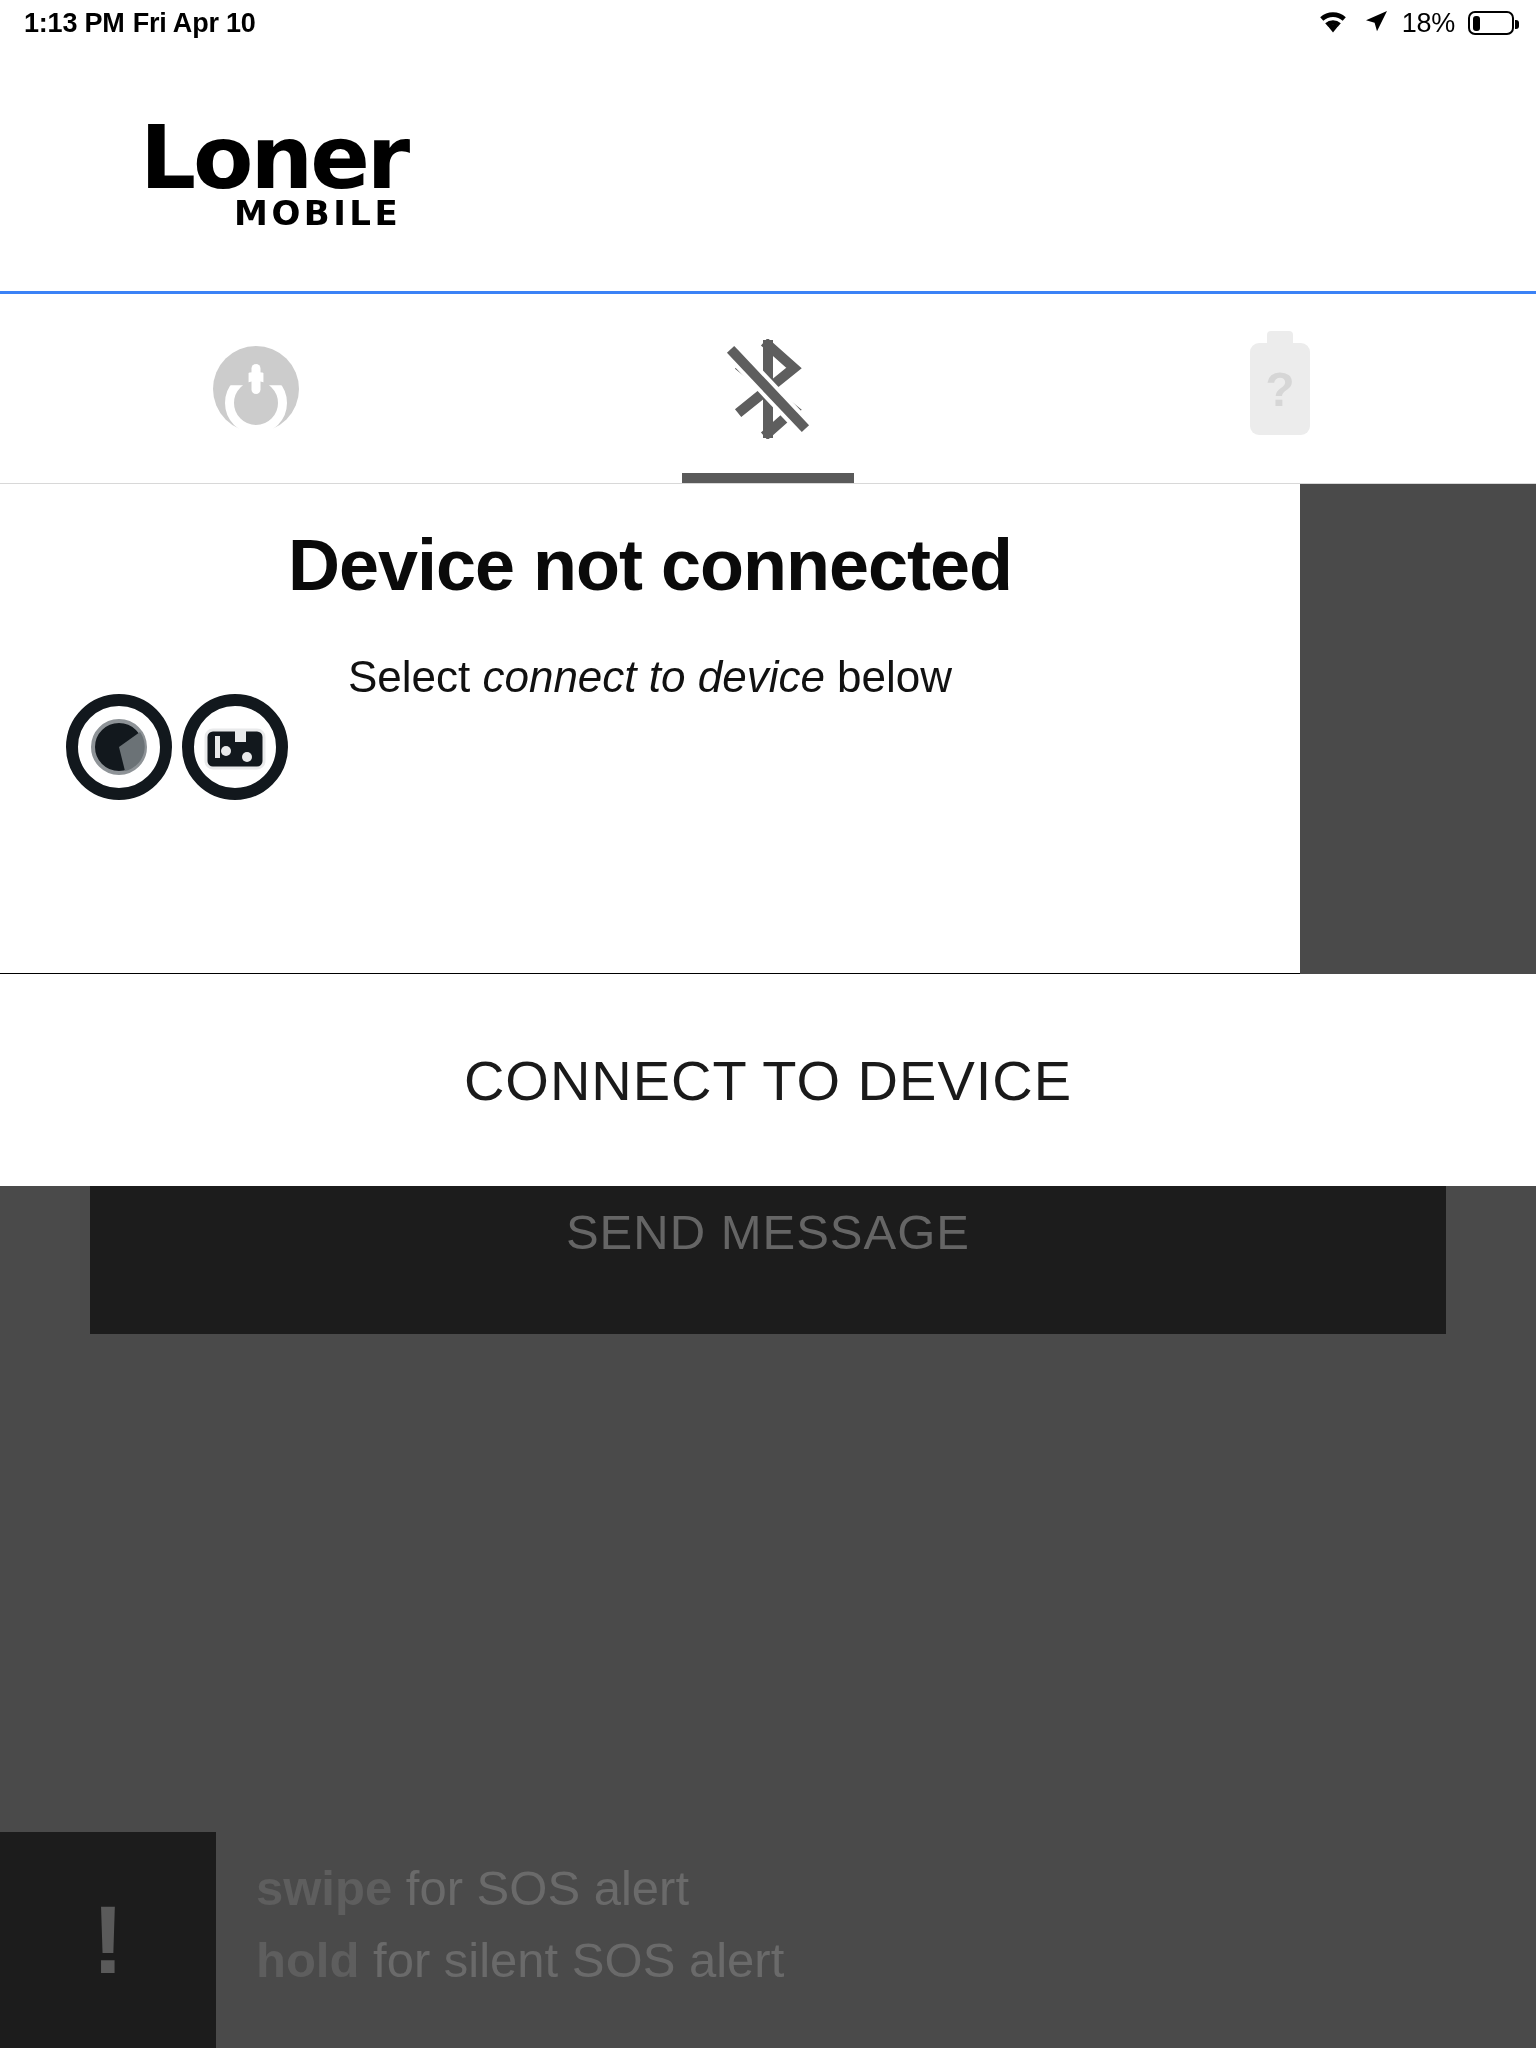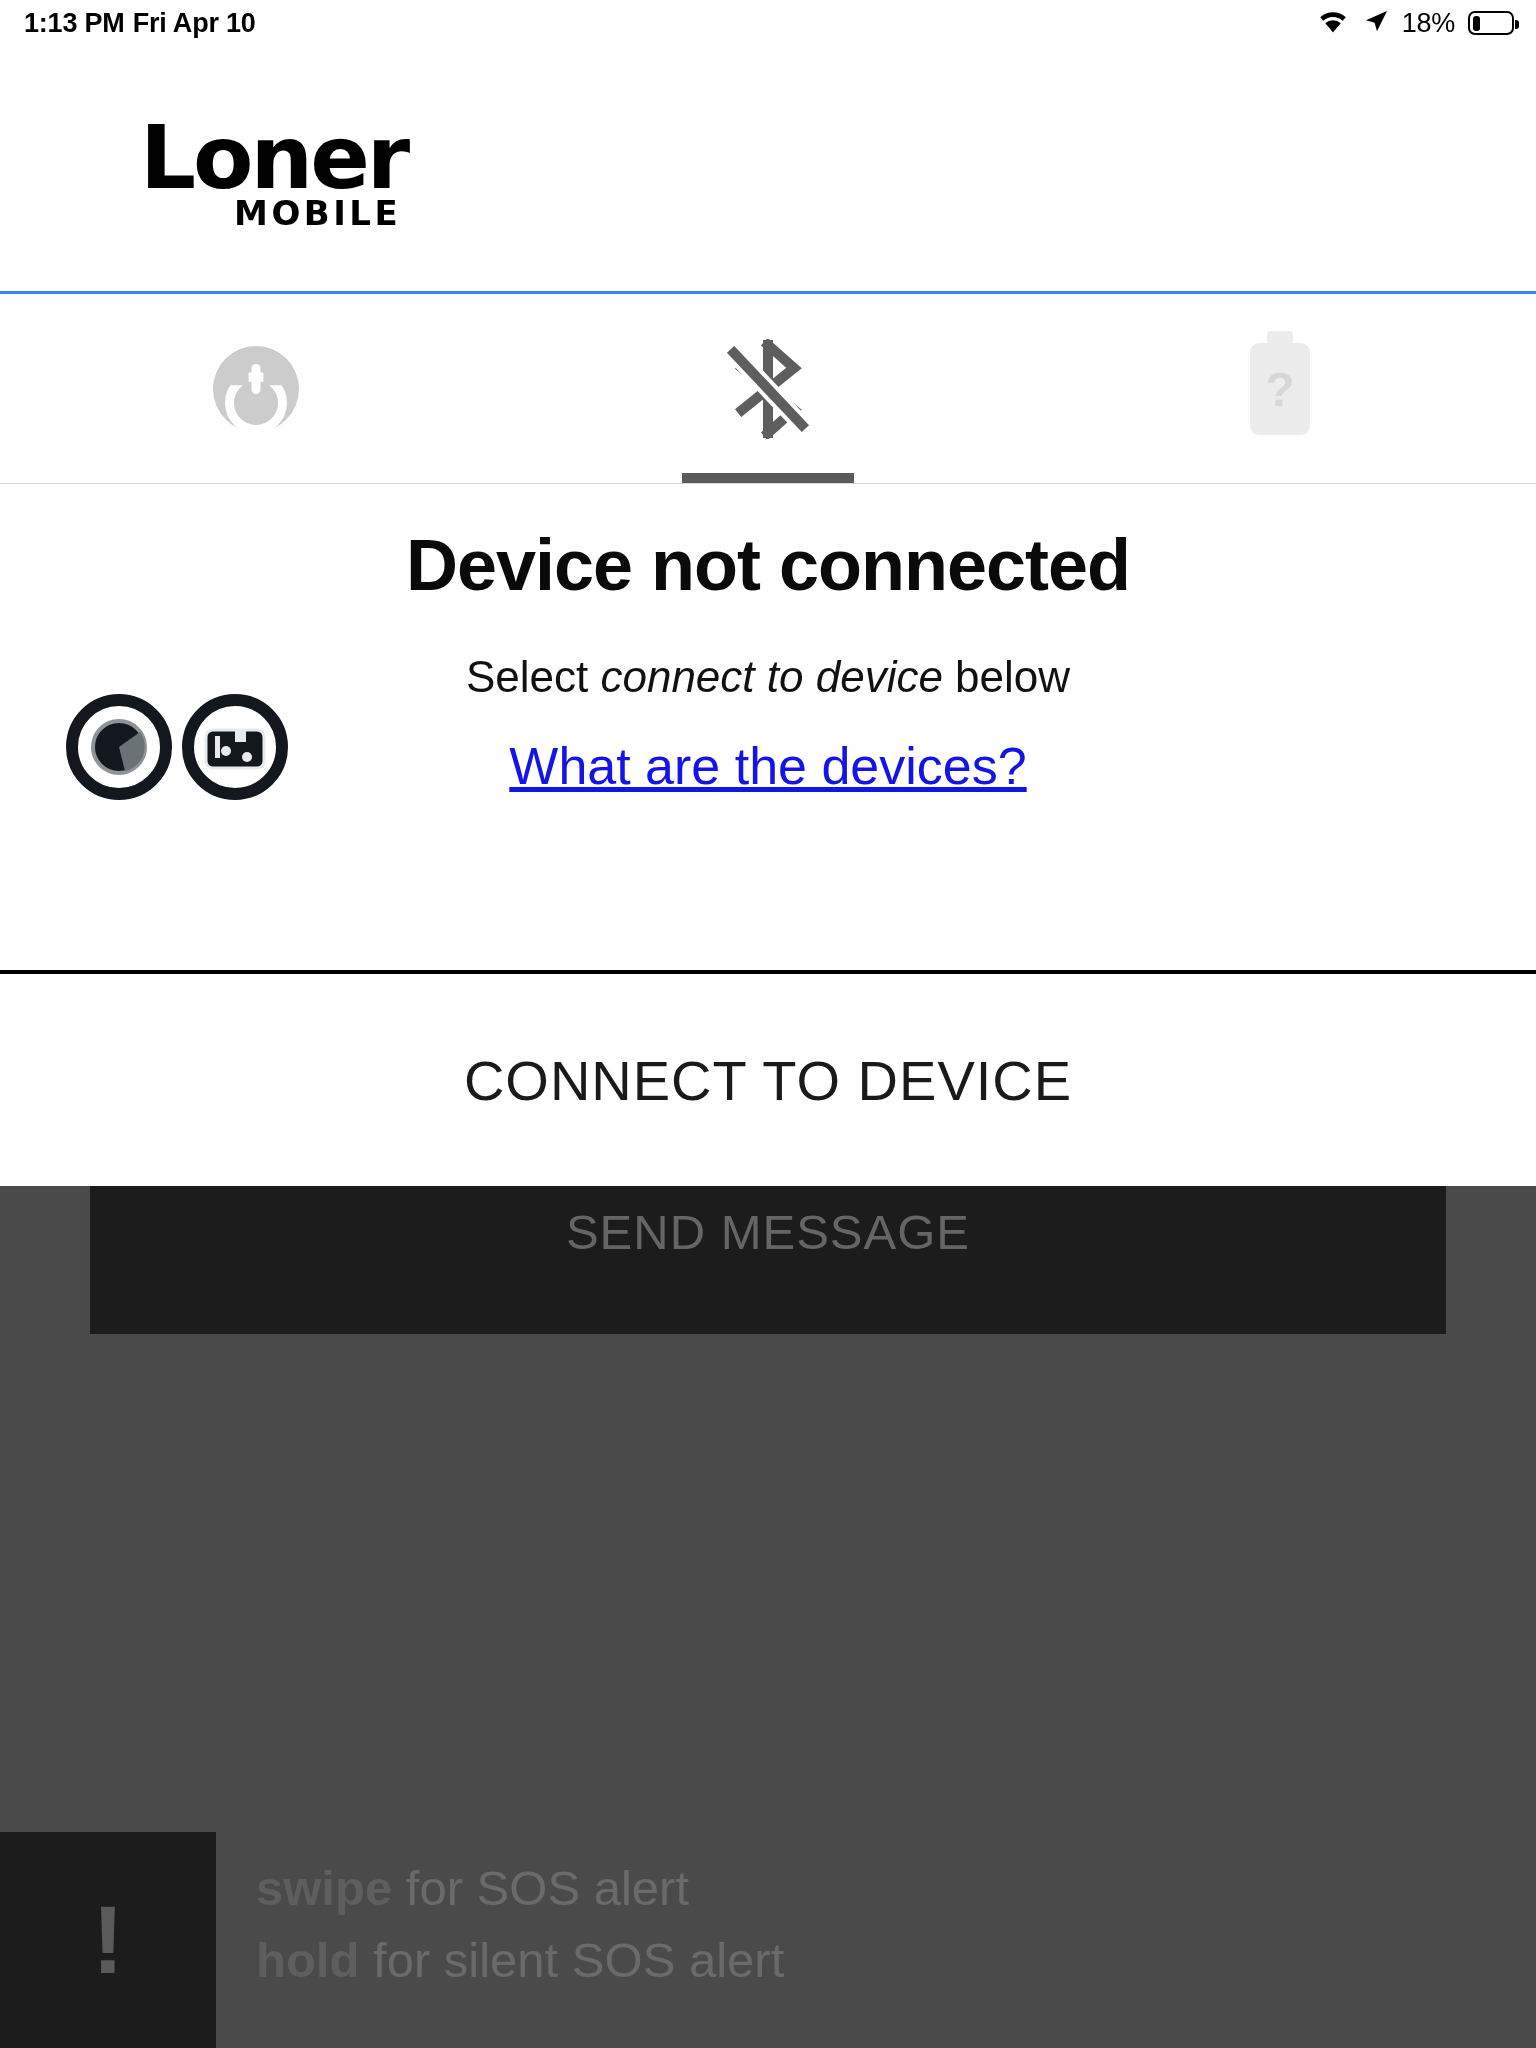--- a/index.html
+++ b/index.html
@@ -104,22 +104,22 @@
   }
   .icon-batt-q span{
     position:absolute; left:0; right:0; top:50%;
     transform:translateY(-50%);
     text-align:center; font-size:48px; font-weight:bold; color:#d6d6d6;
     font-family:"Liberation Sans", sans-serif;
   }
 
   
   .content{
-    position:absolute; top:484px; left:0; width:1536px; height:490px;
-    background:#ffffff; border-bottom:4px solid #000000;
+    position:absolute; top:484px; left:0; width:1300px; height:490px;
+    background:#ffffff; border-bottom:1px solid #000000;
   }
   .headline{
     text-align:center; padding-top:40px;
     font-size:72px; font-weight:bold; color:#0a0a0a;
     letter-spacing:-1px;
     font-family:"Liberation Sans", sans-serif;
   }
   .subline{
     text-align:center; margin-top:46px;
     font-size:44px; color:#111; font-weight:400;
@@ -245,21 +245,20 @@
 </div>
 
 <div class="content">
 
   <div class="headline">Device not connected</div>
 
   <div class="subline">
     <span>Select </span><i>connect to device</i><span> below</span>
   </div>
 
-  <a class="devlink" href="#">What are the devices?</a>
 
   <div class="dev-icons">
     <span class="dev-icon">
       <svg width="106" height="106" viewBox="0 0 106 106">
         <circle cx="53" cy="53" r="47" fill="none" stroke="#12181d" stroke-width="12"></circle>
         <circle cx="53" cy="53" r="26" fill="#12181d" stroke="#8e9397" stroke-width="4"></circle>
         <path d="M53 53 L74 38 A25 25 0 0159 77 Z" fill="#6b7276"></path>
       </svg>
     </span>
     <span class="dev-icon">

